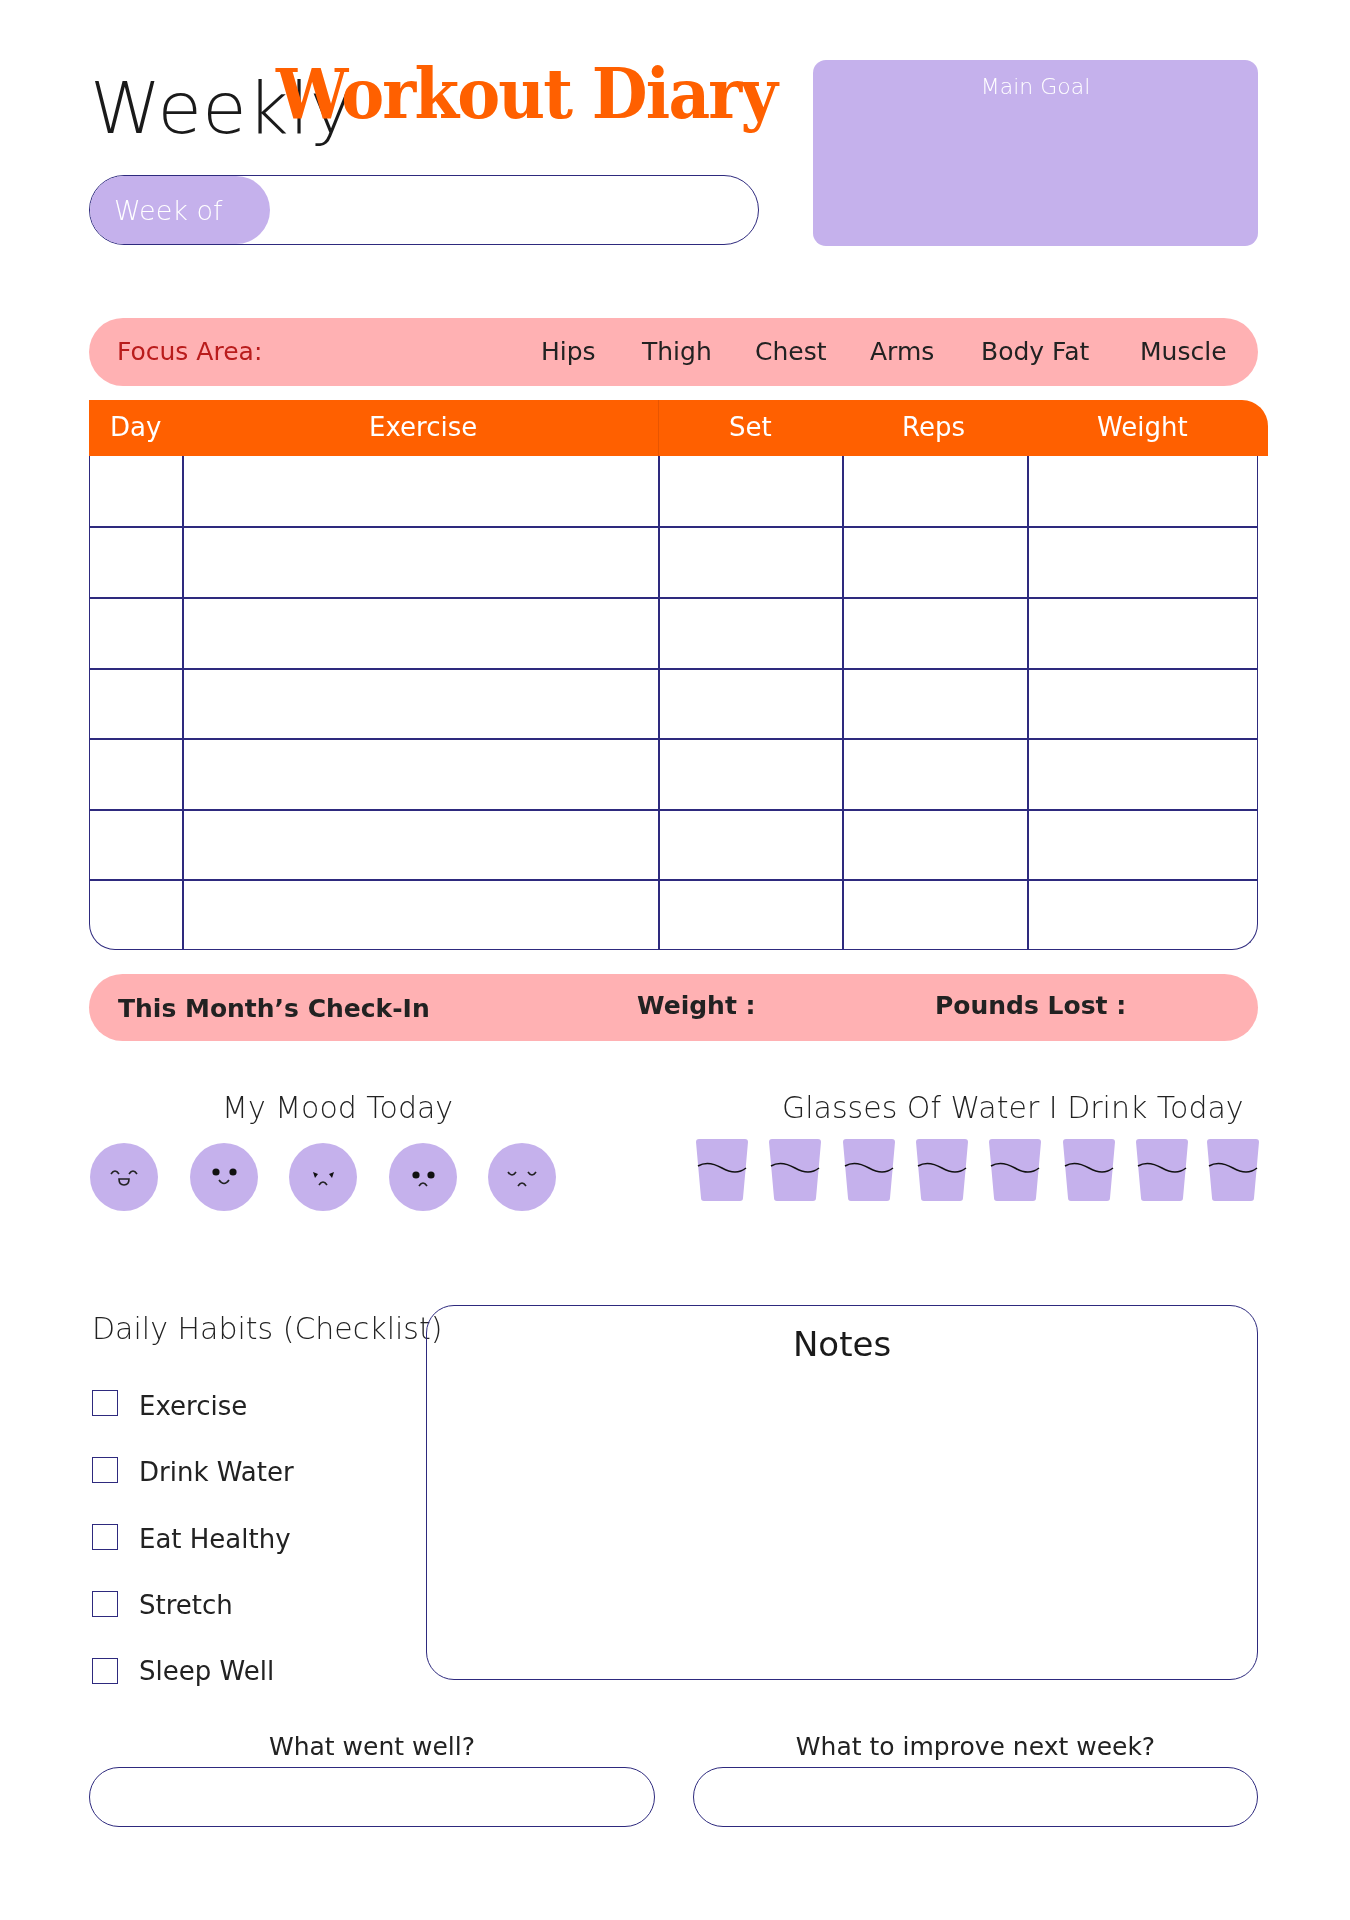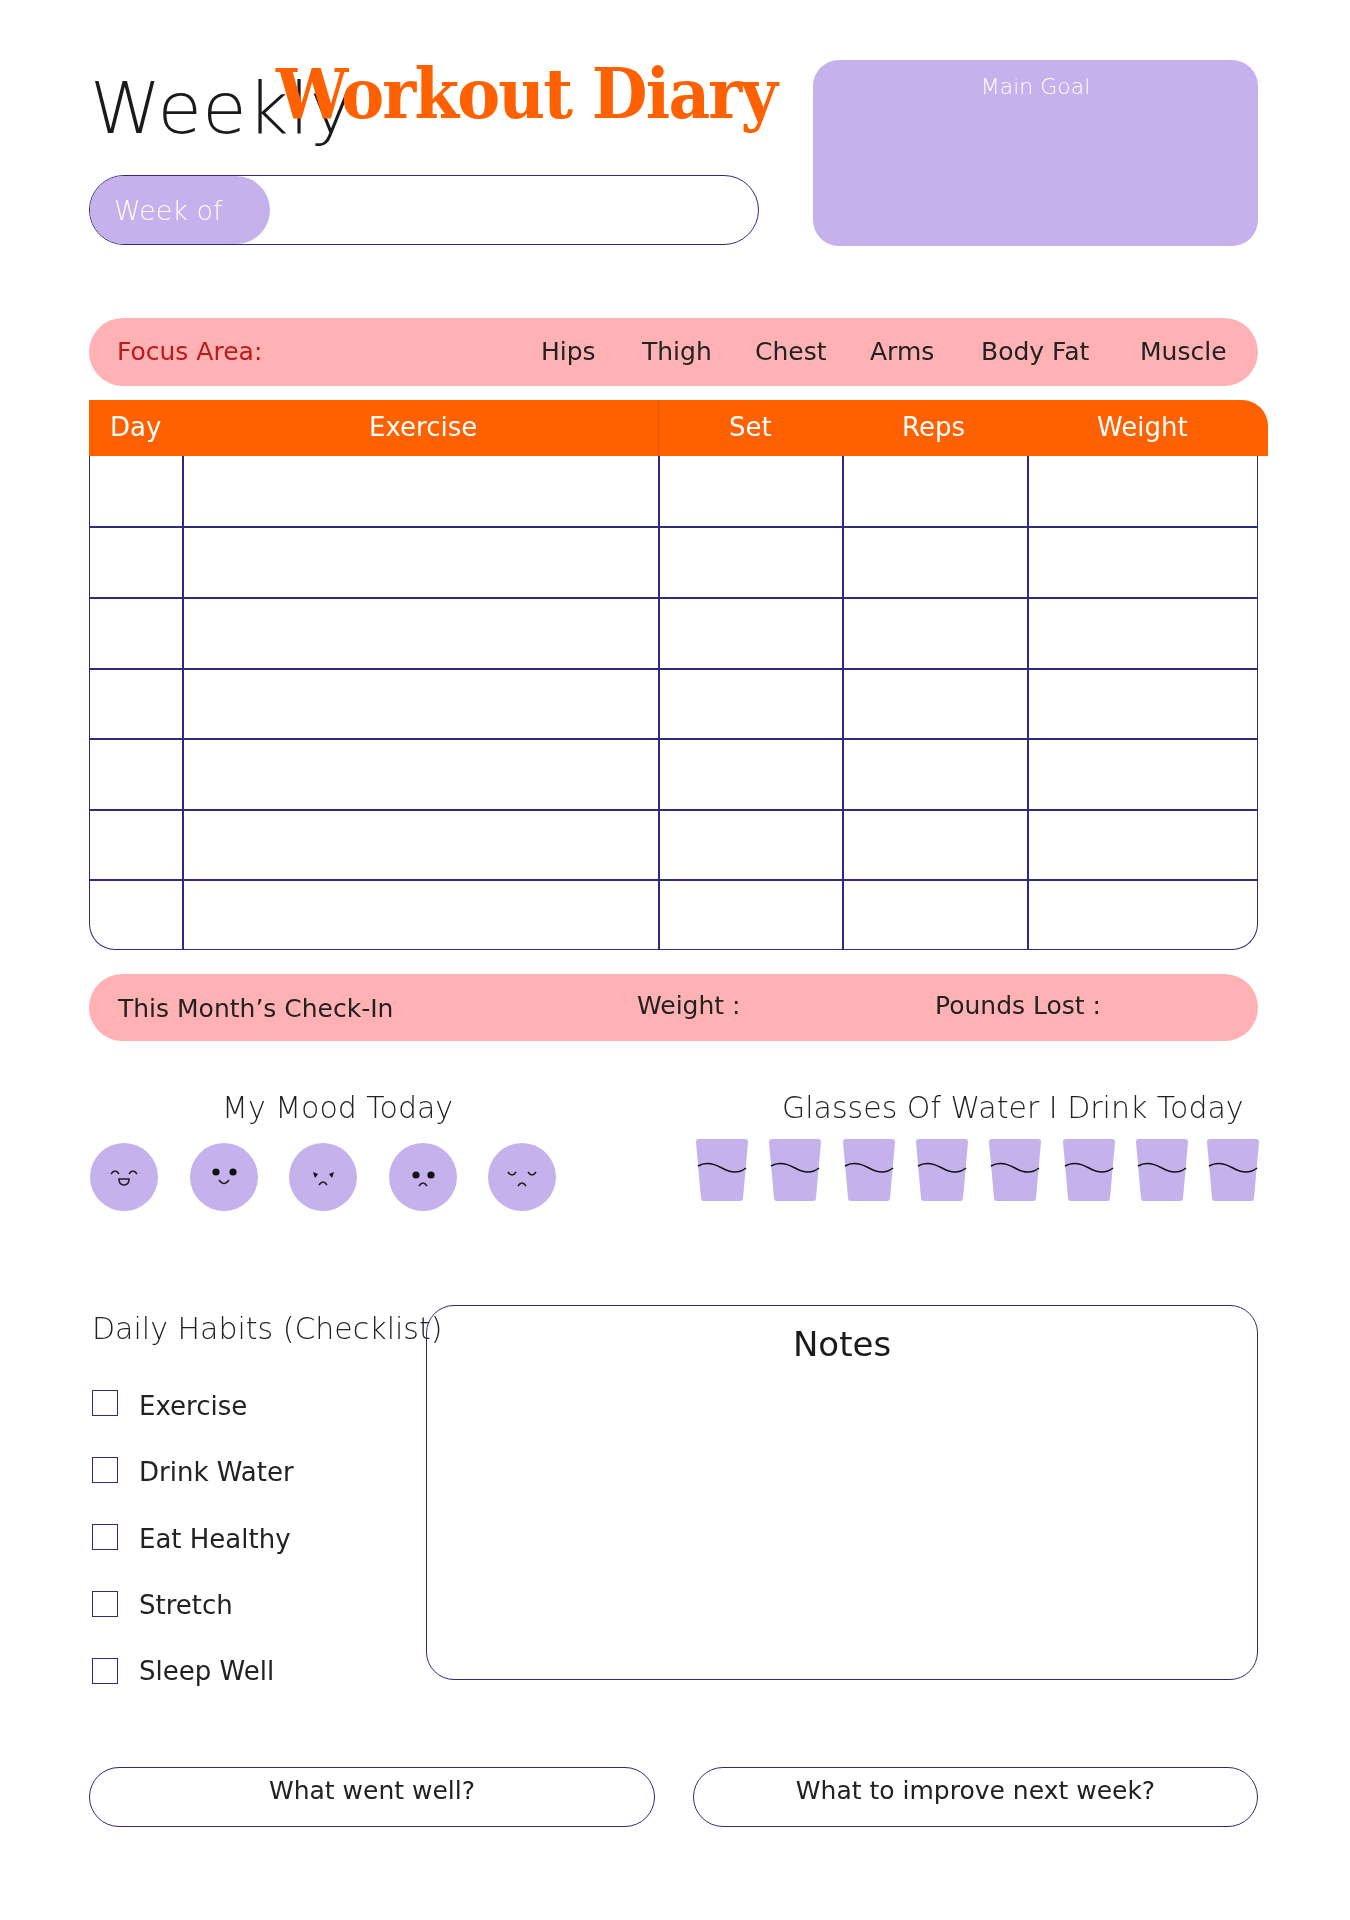--- a/index.html
+++ b/index.html
@@ -3,43 +3,43 @@
 <meta charset="utf-8">
 <style>
   html,body{margin:0;padding:0;background:#ffffff;}
   body{width:1350px;height:1920px;position:relative;overflow:hidden;font-family:"DejaVu Sans","Liberation Sans",sans-serif;color:#1a1a1a;}
   .abs{position:absolute;}
   .t-weekly{left:90px;top:66px;font-size:72px;font-weight:200;color:#1a1a1a;letter-spacing:0.5px;font-family:"DejaVu Sans",sans-serif;}
   .t-workout{left:276px;top:52px;font-size:70px;font-weight:bold;color:#ff6000;font-family:"DejaVu Serif","Liberation Serif",serif;letter-spacing:-2px;transform:scaleX(0.92);transform-origin:left center;}
   .weekof{left:89px;top:175px;width:670px;height:70px;border:1.5px solid #2e2a7e;border-radius:36px;box-sizing:border-box;overflow:hidden;}
   .weekof .seg{position:absolute;left:0;top:0;height:100%;width:180px;background:#c5b1ec;border-radius:0 36px 36px 0;}
   .weekof .lbl{position:absolute;left:24px;top:19px;font-size:27px;color:#ffffff;font-weight:300;}
-  .goal{left:813px;top:60px;width:445px;height:186px;background:#c5b1ec;border-radius:26px;}
+  .goal{left:813px;top:60px;width:445px;height:186px;background:#c5b1ec;border-radius:13px;}
   .goal .lbl{position:absolute;left:0;right:0;top:14px;text-align:center;font-size:22px;color:#ffffff;font-weight:300;}
   .pill{background:#ffb1b3;border-radius:34px;}
   .focus{left:89px;top:318px;width:1169px;height:68px;}
   .focus .lbl{position:absolute;left:28px;top:19px;font-size:25px;color:#b91c1c;}
   .focus .opt{position:absolute;top:19px;font-size:25px;color:#222;}
   .table{left:89px;top:400px;width:1169px;height:550px;}
   .thead{position:absolute;left:0;top:0;width:1169px;height:56px;background:#ff6000;border-radius:0 26px 0 0;padding-left:10px;}
   .thead .h{position:absolute;top:12px;font-size:26px;color:#ffffff;}
   .tbody{position:absolute;left:0;top:56px;width:1169px;height:494px;border:1.5px solid #2e2a7e;border-top:none;box-sizing:border-box;border-radius:0 0 26px 26px;}
   .vline{position:absolute;top:56px;width:1.5px;height:494px;background:#2e2a7e;}
   .hline{position:absolute;left:0;width:1169px;height:1.5px;background:#2e2a7e;}
-  .checkin{left:89px;top:974px;width:1169px;height:67px;}
+  .checkin{left:89px;top:974px;width:1169px;height:67px;font-weight:bold;}
   .checkin .a{position:absolute;top:20px;font-size:25px;color:#222;}
   .sec-title{font-size:30px;color:#222;font-weight:300;}
   .face{position:absolute;width:68px;height:68px;border-radius:50%;background:#c5b1ec;}
   .glass{position:absolute;width:52px;height:62px;}
   .cb{position:absolute;left:92px;width:26px;height:26px;border:1.5px solid #2e2a7e;box-sizing:border-box;}
   .hab{position:absolute;left:139px;font-size:26px;color:#222;}
   .notes{left:426px;top:1305px;width:832px;height:375px;border:1.5px solid #2e2a7e;border-radius:28px;box-sizing:border-box;}
   .notes .lbl{position:absolute;left:0;right:0;top:18px;text-align:center;font-size:34px;color:#1a1a1a;}
   .bbox{top:1767px;height:60px;border:1.5px solid #2e2a7e;border-radius:30px;box-sizing:border-box;}
-  .blbl{top:1732px;font-size:25px;color:#222;text-align:center;margin-top:44px;}
+  .blbl{top:1732px;font-size:25px;color:#222;text-align:center;}
 </style>
 </head>
 <body>
 
 <div class="abs t-weekly">Weekly</div>
 <div class="abs t-workout">Workout Diary</div>
 
 <div class="abs weekof">
   <div class="seg"></div>
   <span class="lbl">Week of</span>

